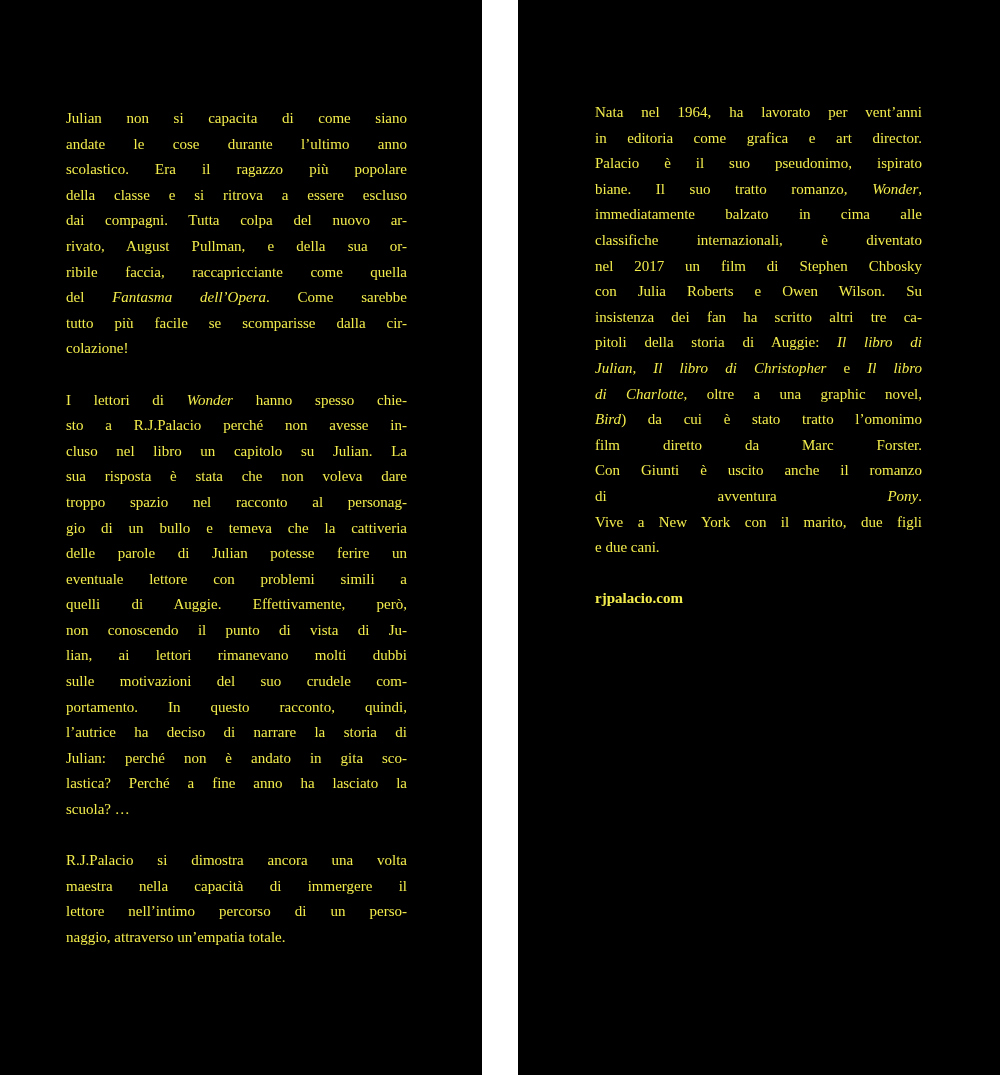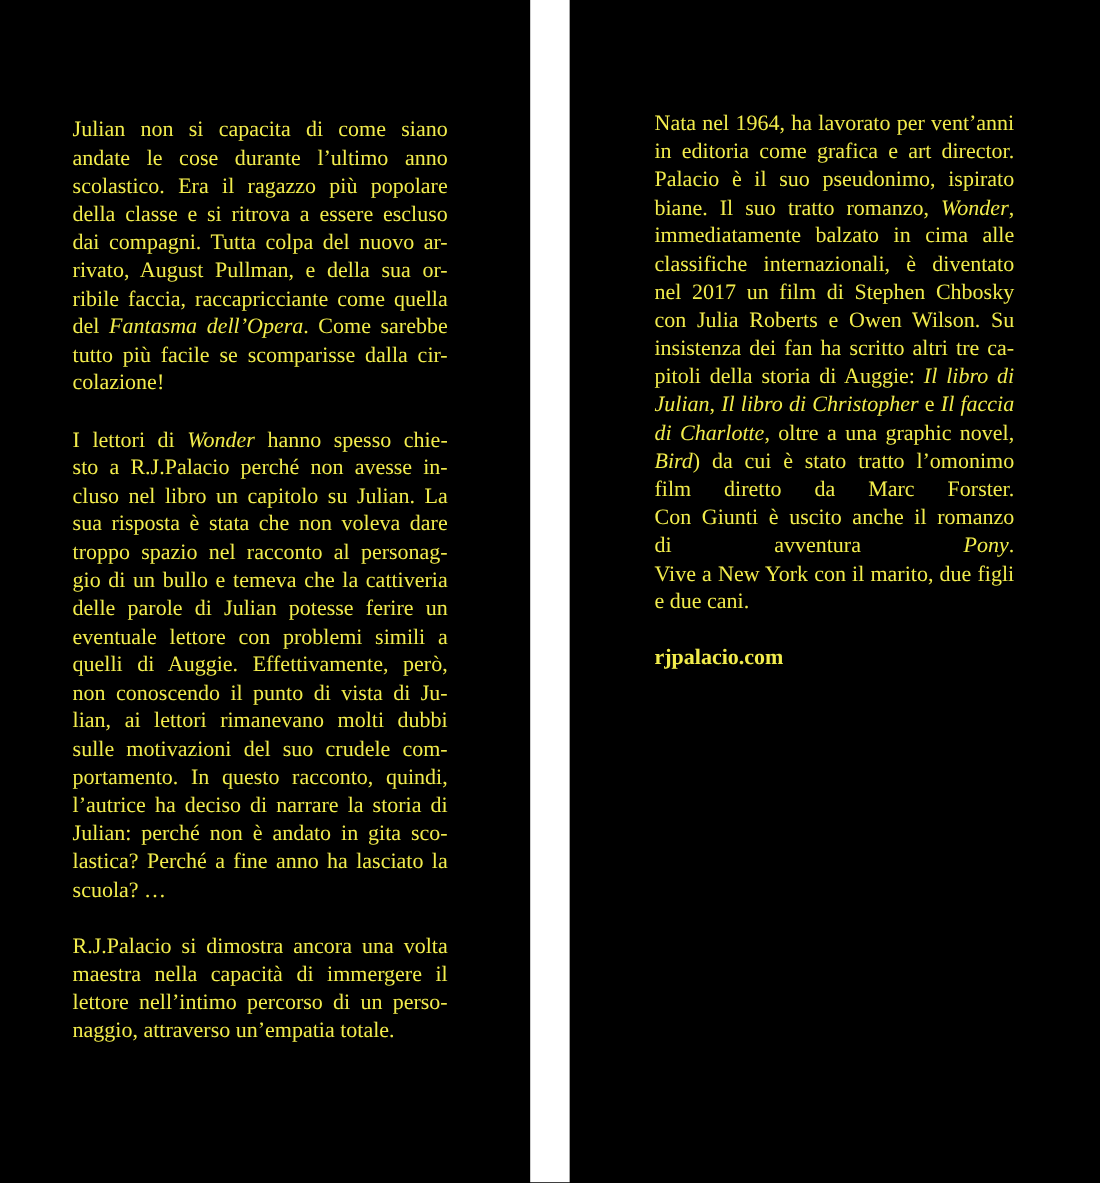--- a/index.html
+++ b/index.html
@@ -6,21 +6,21 @@
   body {
     width: 1000px; height: 1075px; background: #000000;
     position: relative; overflow: hidden;
     font-family: "Liberation Serif", "DejaVu Serif", serif;
     color: #F2EC4C;
   }
   .panel { position: absolute; top: 0; height: 1075px; background: #000; }
   .panel.left { left: 0; width: 482px; }
   .panel.right { left: 518px; width: 482px; }
   .divider { position: absolute; left: 482px; top: 0; width: 36px; height: 1075px; background: #FFFFFF; }
-  .col { position: absolute; font-size: 20px; line-height: 25.6px; }
+  .col { position: absolute; font-size: 15px; line-height: 25.6px; }
   .col.left { left: 66px; top: 106px; width: 341px; }
   .col.right { left: 595px; top: 100px; width: 327px; }
   .para { margin: 0 0 25.6px 0; }
   .line { display: block; white-space: nowrap; text-align: justify; text-align-last: justify; }
   .line.last { text-align-last: left; }
   .i { font-style: italic; margin-top: 43px; }
   .url { font-weight: bold; display: block; }
 </style>
 </head>
 <body>
@@ -75,21 +75,21 @@
         <span class="line"><span>Nata nel 1964, ha lavorato per vent’anni</span></span>
         <span class="line"><span>in editoria come grafica e art director.</span></span>
         <span class="line"><span>Palacio è il suo pseudonimo, ispirato</span></span>
         <span class="line"><span>biane. Il suo tratto romanzo, </span><span class="i">Wonder</span><span>,</span></span>
         <span class="line"><span>immediatamente balzato in cima alle</span></span>
         <span class="line"><span>classifiche internazionali, è diventato</span></span>
         <span class="line"><span>nel 2017 un film di Stephen Chbosky</span></span>
         <span class="line"><span>con Julia Roberts e Owen Wilson. Su</span></span>
         <span class="line"><span>insistenza dei fan ha scritto altri tre ca-</span></span>
         <span class="line"><span>pitoli della storia di Auggie: </span><span class="i">Il libro di</span></span>
-        <span class="line"><span class="i">Julian</span><span>, </span><span class="i">Il libro di Christopher</span><span> e </span><span class="i">Il faccia</span></span>
+        <span class="line"><span class="i">Julian</span><span>, </span><span class="i">Il libro di Christopher</span><span> e </span><span class="i">Il libro</span></span>
         <span class="line"><span class="i">di Charlotte</span><span>, oltre a una graphic novel,</span></span>
         <span class="line"><span class="i">Bird</span><span>) da cui è stato tratto l’omonimo</span></span>
         <span class="line"><span>film diretto da Marc Forster.</span></span>
         <span class="line"><span>Con Giunti è uscito anche il romanzo</span></span>
         <span class="line"><span>di avventura </span><span class="i">Pony</span><span>.</span></span>
         <span class="line"><span>Vive a New York con il marito, due figli</span></span>
         <span class="line last"><span>e due cani.</span></span>
       </div>
     </div>
   <span class="url">rjpalacio.com</span>

